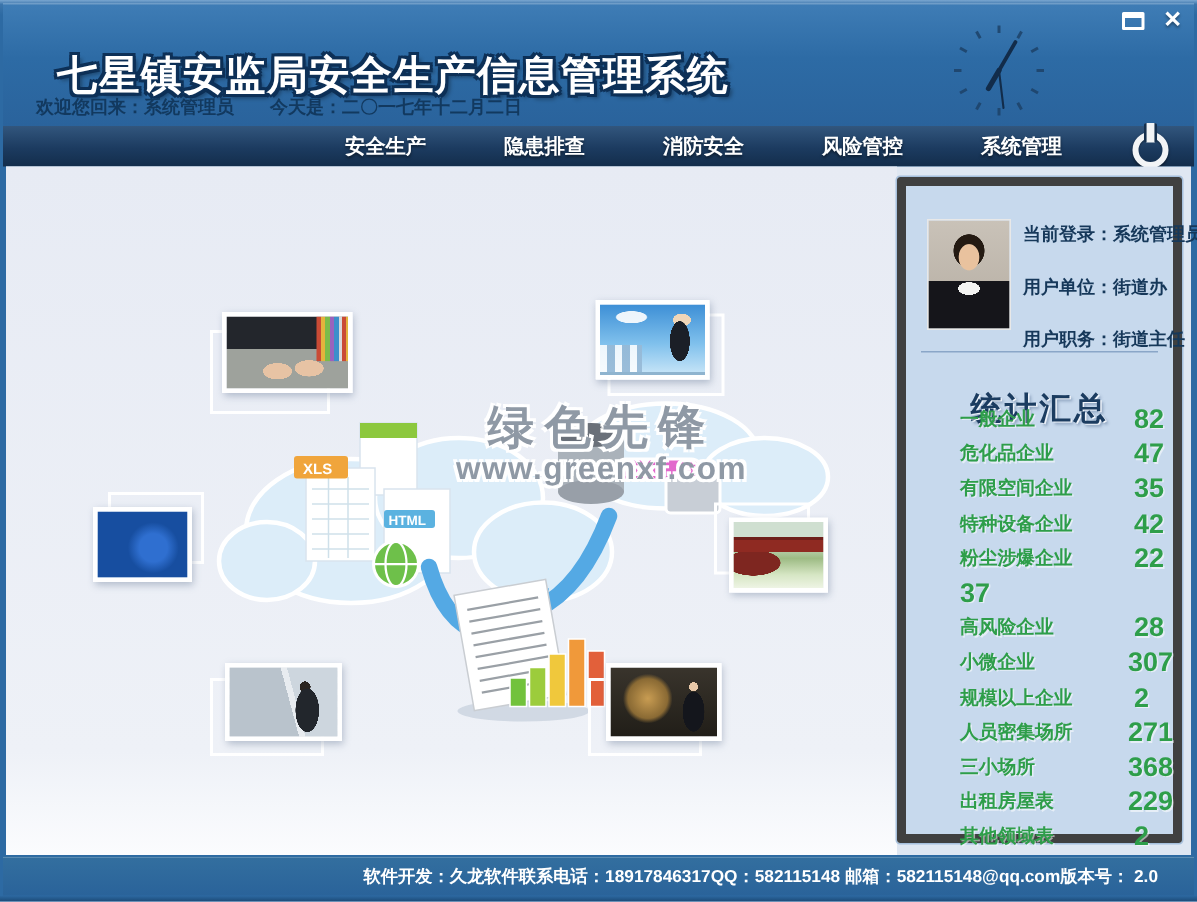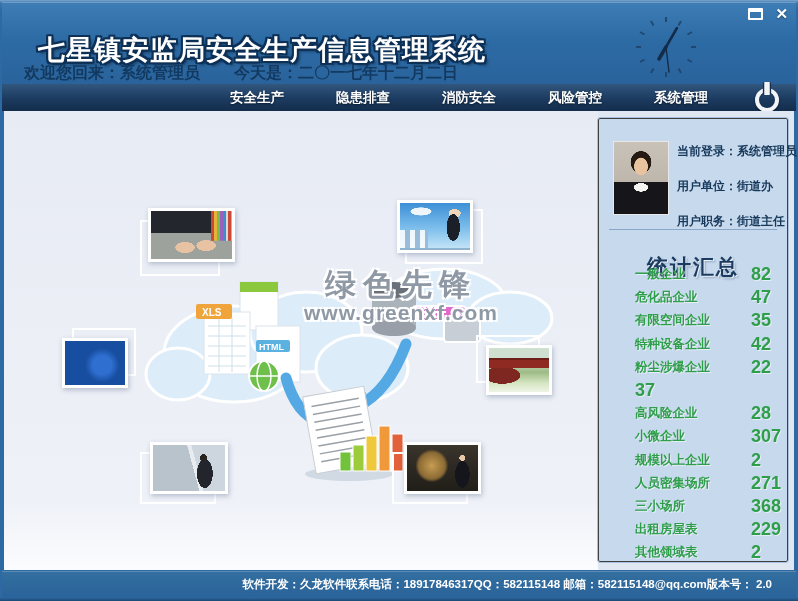--- a/index.html
+++ b/index.html
@@ -14,22 +14,22 @@
 
   
   .titlebar { position:absolute; left:2px; top:2px; right:2px; height:82px;
     background:linear-gradient(180deg,#3f7db6,#2d6ba5 45%,#2a639c);
     box-shadow:inset 0 1px 0 rgba(255,255,255,.25); }
   .app-title { position:absolute; left:20px; top:14px; margin:16px;
     font-size:27px; font-weight:bold; color:#ffffff; letter-spacing:1px; white-space:nowrap;
     text-shadow:-2px 0 0 #0d3057, 2px 0 0 #0d3057, 0 -2px 0 #0d3057, 0 2px 0 #0d3057,
                 -2px -2px 0 #0d3057, 2px -2px 0 #0d3057, -2px 2px 0 #0d3057, 2px 2px 0 #0d3057,
                 3px 3px 3px rgba(0,0,0,.4); }
-  .welcome-row { position:absolute; left:22px; top:61px; display:flex; gap:34px;
-    font-size:16px; font-weight:bold; color:#12395f; }
+  .welcome-row { position:absolute; left:22px; top:61px; display:flex; gap:24px;
+    font-size:12px; font-weight:bold; color:#12395f; }
   .clock { position:absolute; right:92px; top:7px; }
   .win-controls { position:absolute; top:4px; right:8px; display:flex; gap:12px; align-items:center; }
   .btn-max { width:15px; height:12px; border:2px solid #fff; border-top-width:4px;
     background:transparent; padding:0; cursor:pointer; border-radius:1px; }
   .btn-close { background:none; border:none; padding:0; color:#fff; font-size:15px;
     font-weight:bold; line-height:1; cursor:pointer; text-shadow:0 1px 2px rgba(0,0,0,.4); }
 
   
   .navbar { position:absolute; left:2px; right:2px; top:84px; height:27px;
     background:linear-gradient(180deg,#32567d,#1c3b60 55%,#132d4b);
@@ -98,21 +98,21 @@
 
   .watermark { position:absolute; left:282px; top:158px; width:230px; text-align:center;
     z-index:6; pointer-events:none; line-height:1.05; }
   .wm1 { display:block; font-size:31px; font-weight:bold; letter-spacing:7px; color:#8f99a5;
     text-shadow:-2px -2px 0 #fff,2px -2px 0 #fff,-2px 2px 0 #fff,2px 2px 0 #fff; }
   .wm2 { display:block; font-size:21px; font-weight:bold; letter-spacing:1px; color:#8f99a5;
     text-shadow:-2px -2px 0 #fff,2px -2px 0 #fff,-2px 2px 0 #fff,2px 2px 0 #fff; }
 
   
   .sidebar { position:absolute; left:594px; top:7px; width:190px; height:444px;
-    background:#c7d9ed; border:1px solid #404040; outline:1px solid #a6c0dd;
+    background:#c7d9ed; border:6px solid #404040; outline:1px solid #a6c0dd;
     border-radius:2px; }
   .user-avatar { position:absolute; left:14px; top:22px; width:56px; height:74px;
     border:1px solid #e8e8e8; background:
       radial-gradient(ellipse 12px 7px at 50% 63%, #f4f4f2 60%, transparent 61%),
       radial-gradient(ellipse 11px 14px at 50% 34%, #e9c29e 60%, transparent 65%),
       radial-gradient(ellipse 17px 18px at 50% 28%, #241a12 60%, transparent 62%),
       linear-gradient(180deg, transparent 0 56%, #15151a 56%),
       linear-gradient(180deg,#c9c2b8,#b5ada2); background-repeat:no-repeat; }
   .user-lines { position:absolute; left:78px; top:24px; display:flex; flex-direction:column; gap:18px;
     font-size:12px; font-weight:bold; color:#16385a; white-space:nowrap; }

